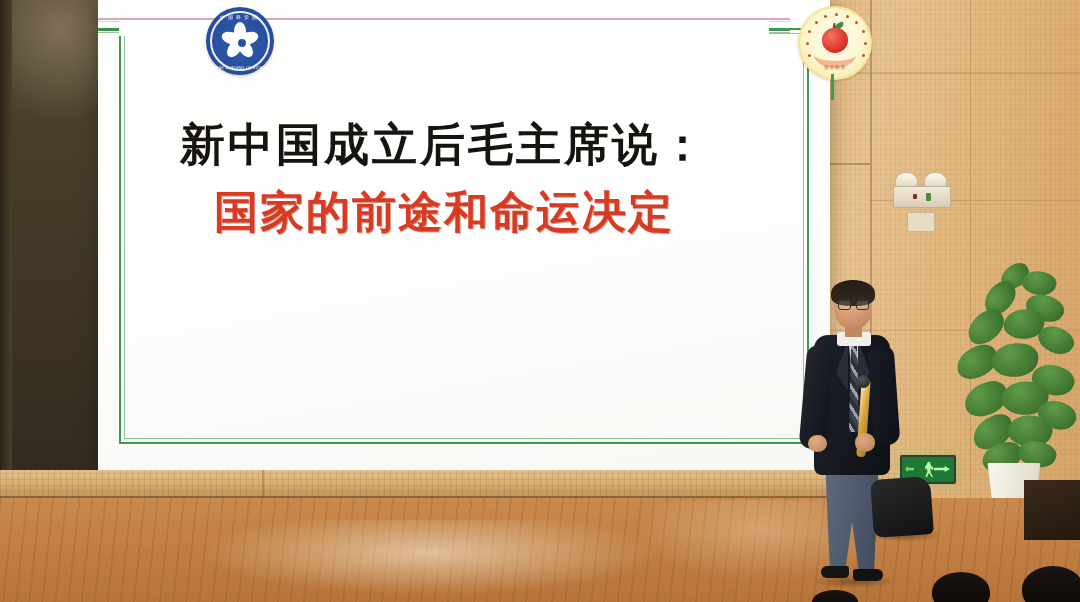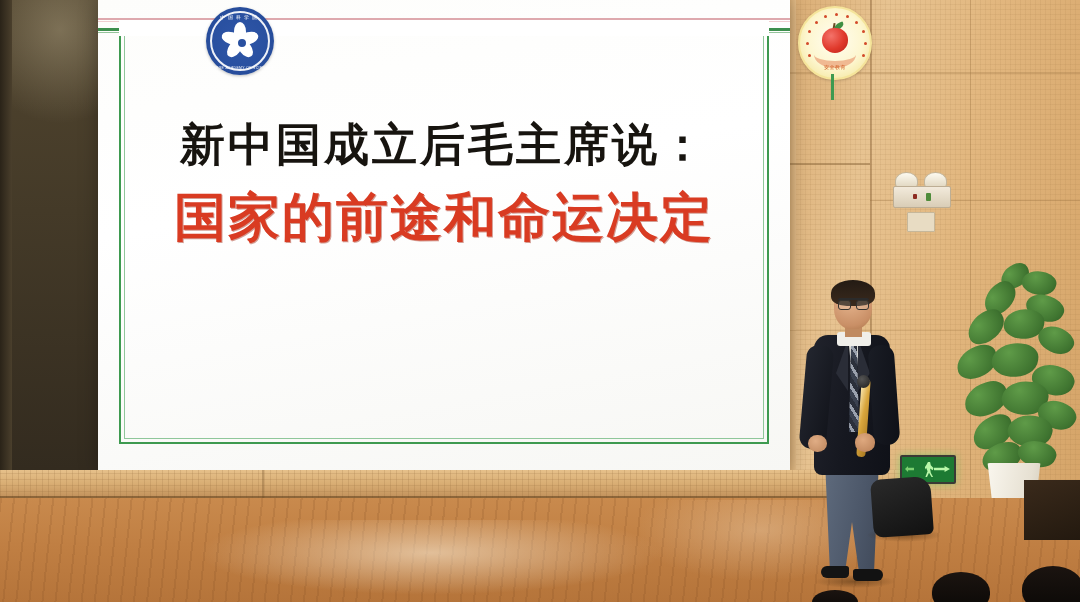--- a/index.html
+++ b/index.html
@@ -46,20 +46,21 @@
   .wall-dark-edge{
     position:absolute;left:0;top:0;width:12px;height:470px;
     background:linear-gradient(90deg,#2a2318,#4a3f2c);
   }
 
   
   .screen{
     position:absolute;left:98px;top:0;width:692px;height:472px;
     background:linear-gradient(170deg,#fdfdfb 0%,#ffffff 40%,#f7f7f4 100%);
     box-shadow:0 0 18px rgba(0,0,0,.28);
+    padding-left:40px;
   }
   .screen-inner{position:absolute;inset:0;}
 
   
   .line{position:absolute;}
   .top-red  {left:0;top:18px;width:692px;height:2px;background:#d89aa0;opacity:.85;}
   .top-red2 {left:0;top:21px;width:692px;height:1px;background:#e9b9bd;opacity:.7;}
   .top-green{left:0;top:28px;width:692px;height:3px;background:#3e8f4e;}
   .top-green2{left:0;top:32px;width:692px;height:1px;background:#7ab583;opacity:.8;}
 
@@ -138,21 +139,21 @@
   
   .slide-text{
     position:absolute;left:60px;top:118px;width:572px;text-align:center;
     font-family:"DejaVu Sans","Liberation Sans",sans-serif;
   }
   .line1{
     font-size:45px;font-weight:700;color:#17140f;letter-spacing:3px;
     line-height:1.22;white-space:nowrap;
   }
   .line2,.line3{
-    font-size:52px;font-weight:700;letter-spacing:2px;line-height:1.32;
+    font-size:44px;font-weight:700;letter-spacing:2px;line-height:1.32;
     color:#d93b22;white-space:nowrap;
     text-shadow:1px 1px 0 rgba(160,40,20,.45);
   }
   .line2{margin-top:10px;}
   .line3{margin-top:4px;}
 
   
   .stage-lip{
     position:absolute;left:0;top:470px;width:900px;height:28px;
     background:linear-gradient(180deg,#e6c08a 0%,#d9ae74 48%,#c1905a 100%);

